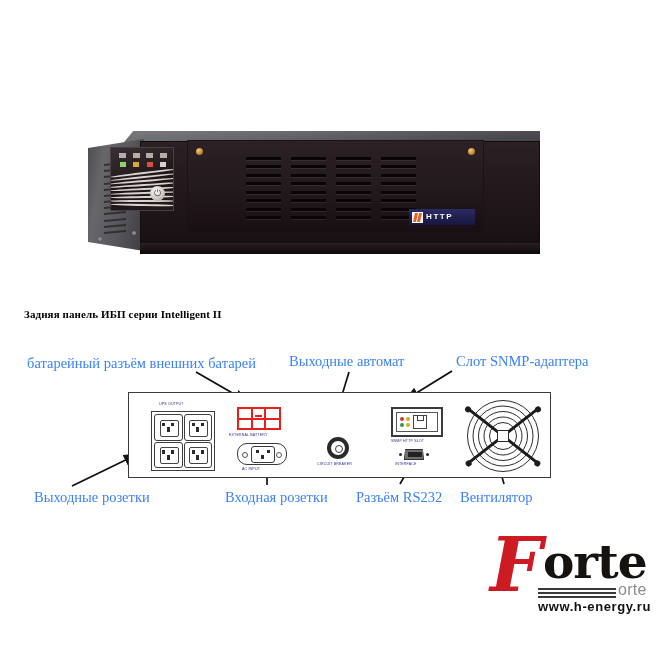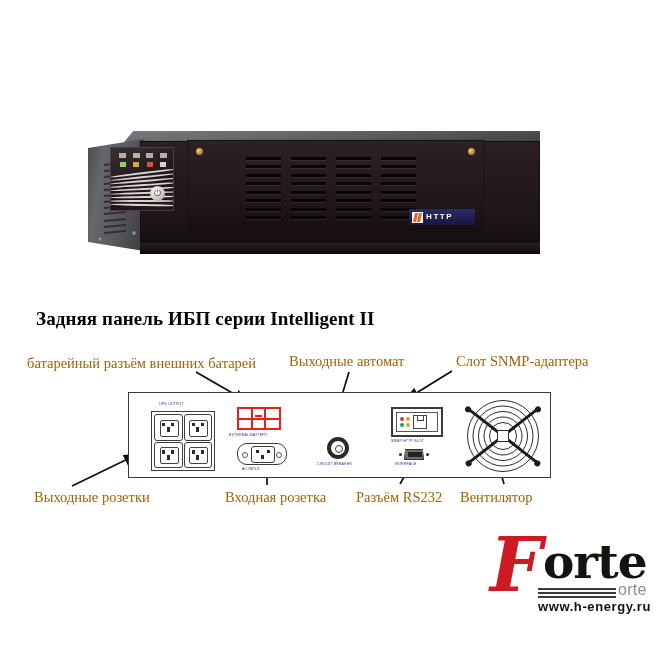--- a/index.html
+++ b/index.html
@@ -247,36 +247,36 @@
     font-family: "Liberation Sans", sans-serif;
     font-size: 8px;
     letter-spacing: 1.6px;
     font-weight: bold;
     line-height: 1;
   }
 
   
   .section-title {
     position: absolute;
-    left: 36px;
+    left: 24px;
     top: 308px;
-    font-size: 19px;
+    font-size: 11px;
     font-weight: bold;
     font-family: "Liberation Serif", serif;
     letter-spacing: .1px;
     white-space: nowrap;
   }
 
   
   .callout {
     position: absolute;
     font-family: "Liberation Serif", serif;
     font-size: 14.5px;
     white-space: nowrap;
-    color: #a16207;
+    color: #3b82f6;
   }
   .cal-battery { left: 27px;  top: 355px; }
   .cal-breaker { left: 289px; top: 353px; }
   .cal-snmp    { left: 456px; top: 353px; }
   .cal-outlets { left: 34px;  top: 489px; text-align: right; }
   .cal-inlet   { left: 225px; top: 489px; }
   .cal-rs232   { left: 356px; top: 489px; text-align: right; }
   .cal-fan     { left: 460px; top: 489px; }
 
   
@@ -731,21 +731,21 @@
   </div>
 </div>
 
 <div class="section-title">Задняя панель ИБП серии Intelligent II</div>
 
 <div class="callout cal-battery">батарейный разъём внешних батарей</div>
 <div class="callout cal-breaker">Выходные автомат</div>
 <div class="callout cal-snmp">Слот SNMP-адаптера</div>
 
 <div class="callout cal-outlets">Выходные розетки</div>
-<div class="callout cal-inlet">Входная розетка</div>
+<div class="callout cal-inlet">Входная розетки</div>
 <div class="callout cal-rs232">Разъём RS232</div>
 <div class="callout cal-fan">Вентилятор</div>
 
 <svg class="arrows" viewBox="0 0 667 667">
   <defs>
     <marker id="ah" markerWidth="9" markerHeight="9" refX="7.5" refY="3" orient="auto">
       <path d="M0,0 L8,3 L0,6 z" fill="#111"></path>
     </marker>
   </defs>
 

